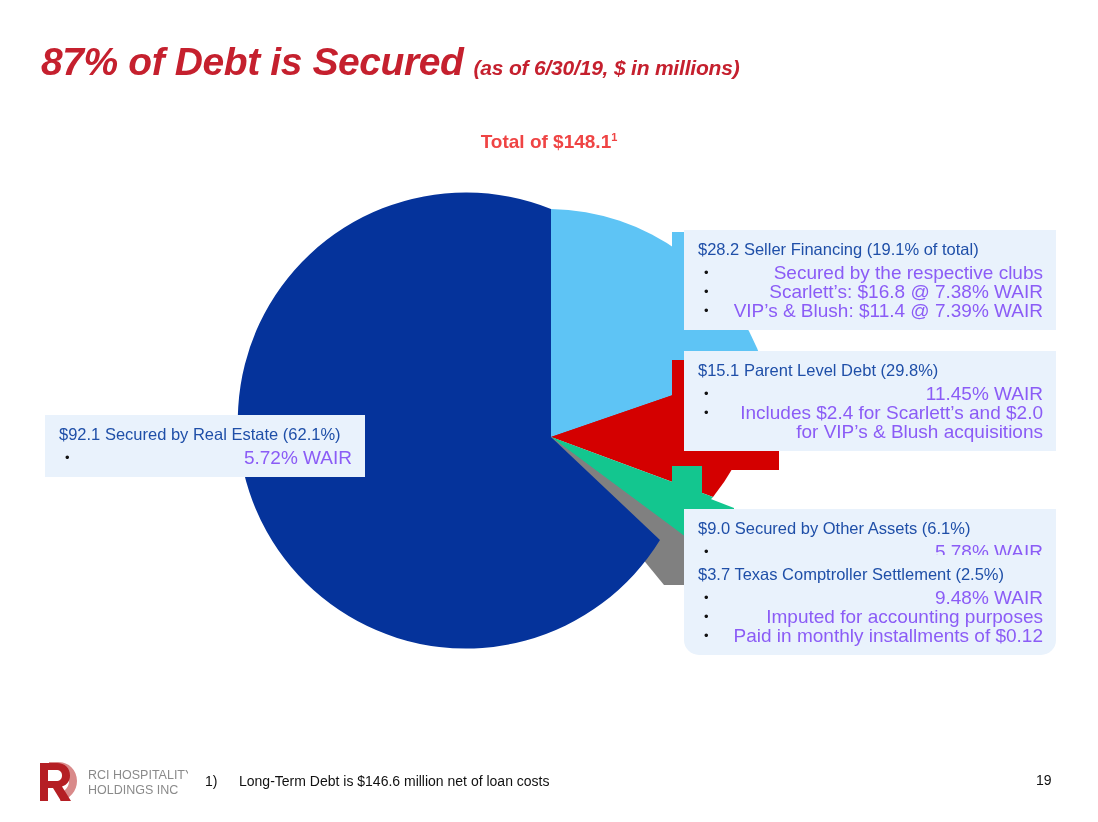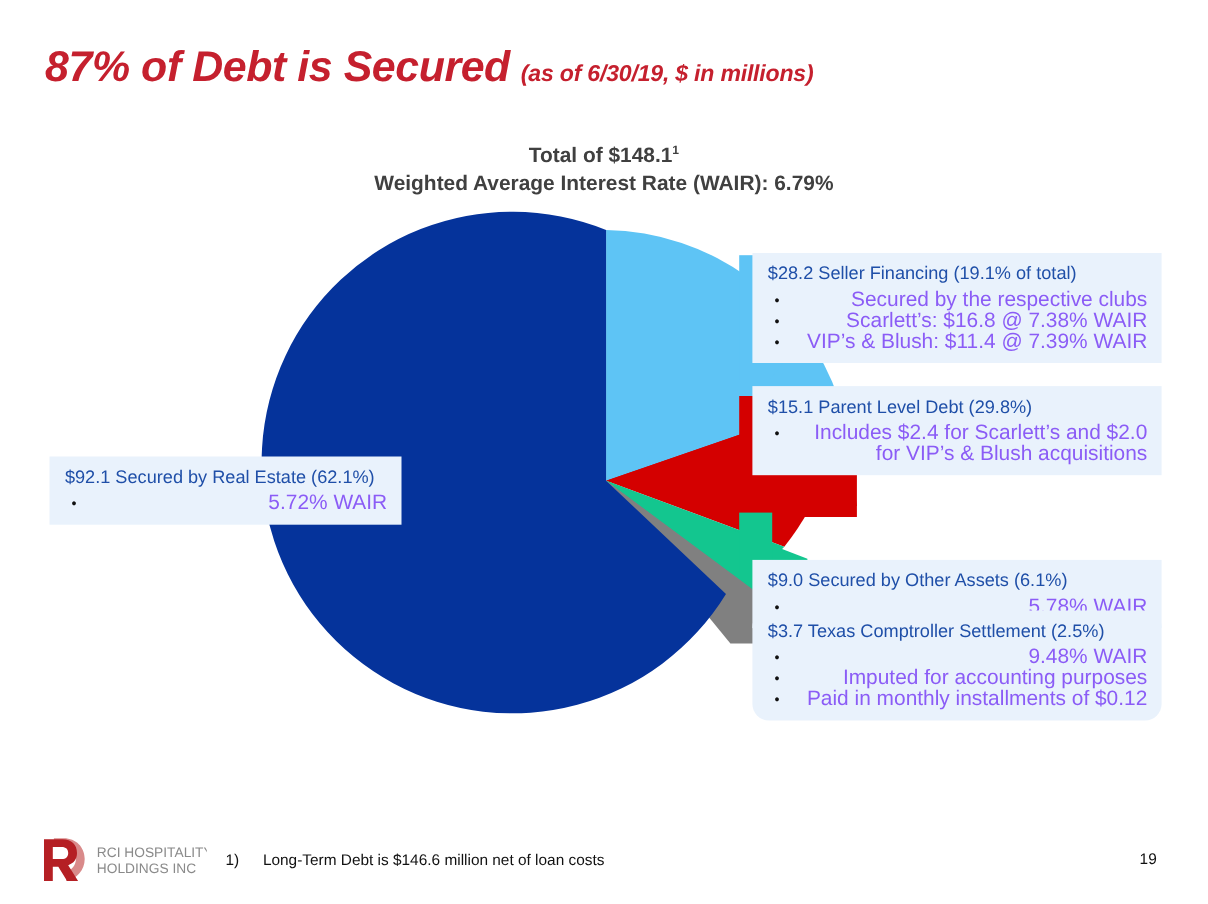--- a/index.html
+++ b/index.html
@@ -17,21 +17,21 @@
     letter-spacing:-0.4px;
   }
   #title-sub{
     font-size:21px;font-weight:bold;font-style:italic;color:#c5202e;
     margin-left:10px;letter-spacing:-0.2px;
   }
 
   
   #chart-heading{
     position:absolute;left:0;top:124px;width:1098px;text-align:center;
-    color:#404040;font-size:19px;font-weight:bold;line-height:26px;
+    color:#ef4444;font-size:19px;font-weight:bold;line-height:26px;
   }
   #chart-heading .l2{display:block;}
   sup{font-size:11px;vertical-align:super;}
 
   
   #pie-svg{position:absolute;left:0;top:0;width:1098px;height:822px;}
 
   
   .callout{
     position:absolute;background:#e9f2fc;box-sizing:border-box;
@@ -71,21 +71,20 @@
 <body>
 
 <div class="slide">
 
   <div id="title-block">
     <span id="title-main">87% of Debt is Secured</span><span id="title-sub">(as of 6/30/19, $ in millions)</span>
   </div>
 
   <div id="chart-heading">
     <span>Total of $148.1</span><sup>1</sup>
-    <span class="l2">Weighted Average Interest Rate (WAIR): 6.79%</span>
   </div>
 
   <svg id="pie-svg" viewBox="0 0 1098 822">
 
     <path fill="#5ec4f5" d="M551,437 L551,209 A228,228 0 0 1 763,364 L763,437 Z"></path>
     <rect fill="#5ec4f5" x="672" y="232" width="40" height="98"></rect>
     <path fill="#5ec4f5" d="M672,330 L712,330 L700,345 L672,345 Z"></path>
 
     <path fill="#d40000" d="M551,437 L763,364 L779,460 L700,470 Z"></path>
     <path fill="#d40000" d="M551,437 L763,364 A228,228 0 0 1 713,497 Z"></path>
@@ -108,20 +107,21 @@
     <ul>
       <li>Secured by the respective clubs</li>
       <li>Scarlett’s: $16.8 @ 7.38% WAIR</li>
       <li>VIP’s &amp; Blush: $11.4 @ 7.39% WAIR</li>
     </ul>
   </div>
 
   <div class="callout" id="box-parent">
     <div class="hd"><span>$15.1</span><span> Parent Level Debt</span><span> (29.8%)</span></div>
     <ul>
+      <li>11.45% WAIR</li>
       <li>Includes $2.4 for Scarlett’s and $2.0 for VIP’s &amp; Blush acquisitions</li>
     </ul>
   </div>
 
   <div class="callout" id="box-other">
     <div class="hd"><span>$9.0</span><span> Secured by Other Assets</span><span> (6.1%)</span></div>
     <ul>
       <li>5.78% WAIR</li>
     </ul>
   </div>

